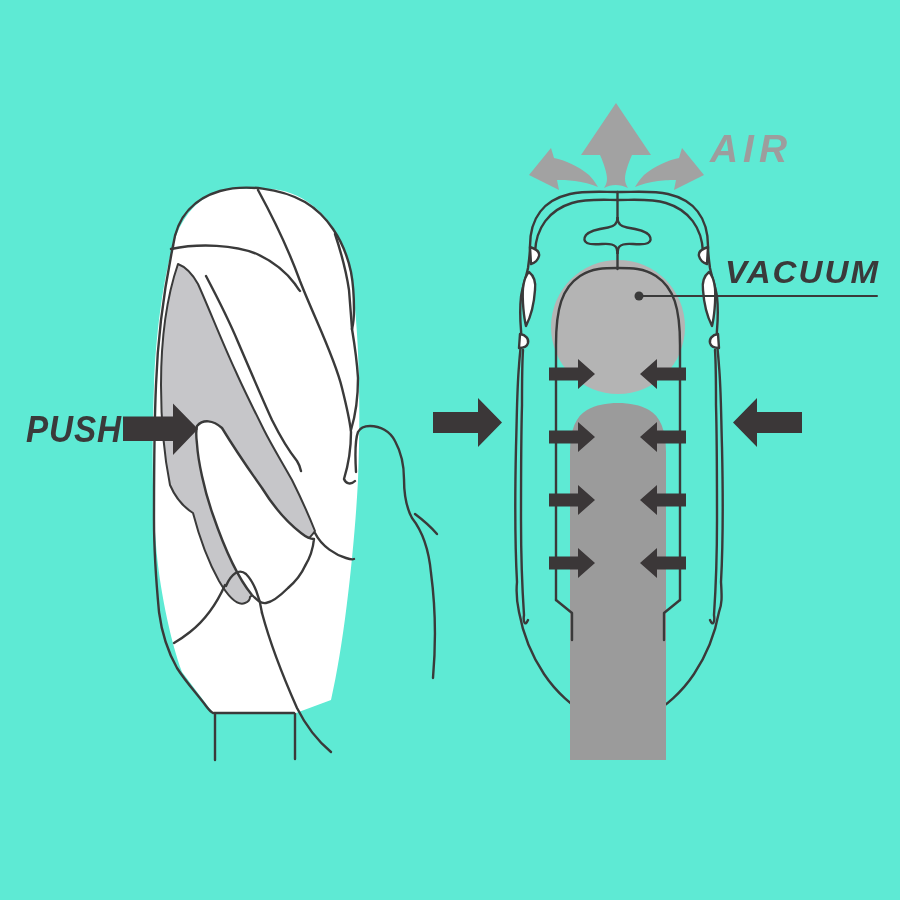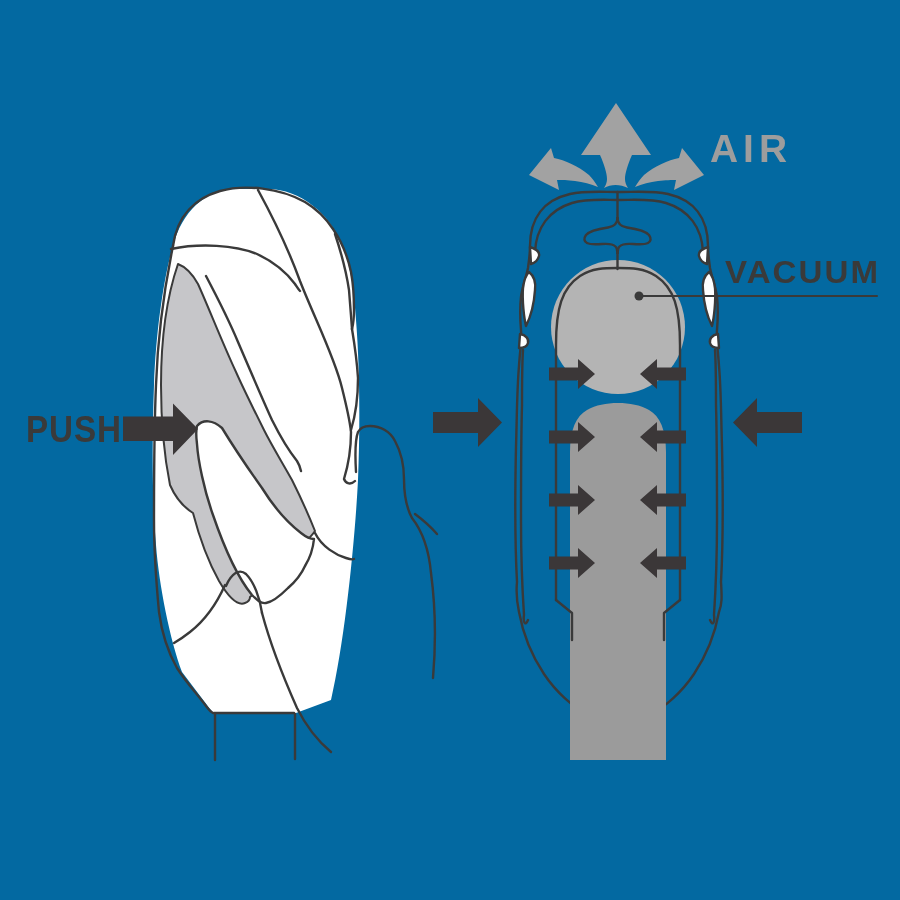--- a/index.html
+++ b/index.html
@@ -1,16 +1,16 @@
 <!DOCTYPE html>
 <html><head>
 <meta charset="utf-8">
 <style>
   html,body{margin:0;padding:0;background:#ffffff;}
-  #page{width:900px;height:900px;position:relative;background:#0369a1;overflow:hidden;}
+  #page{width:900px;height:900px;position:relative;background:#5eead4;overflow:hidden;font-style:italic;}
   svg{position:absolute;top:0;left:0;}
   text{font-family:"Liberation Sans",sans-serif;font-weight:bold;}
 </style>
 </head>
 <body>
 <div id="page">
 <svg width="900" height="900" viewBox="0 0 900 900">
   <g stroke-linecap="round" stroke-linejoin="round">
 
   <g fill="#a2a2a2" stroke="none">

